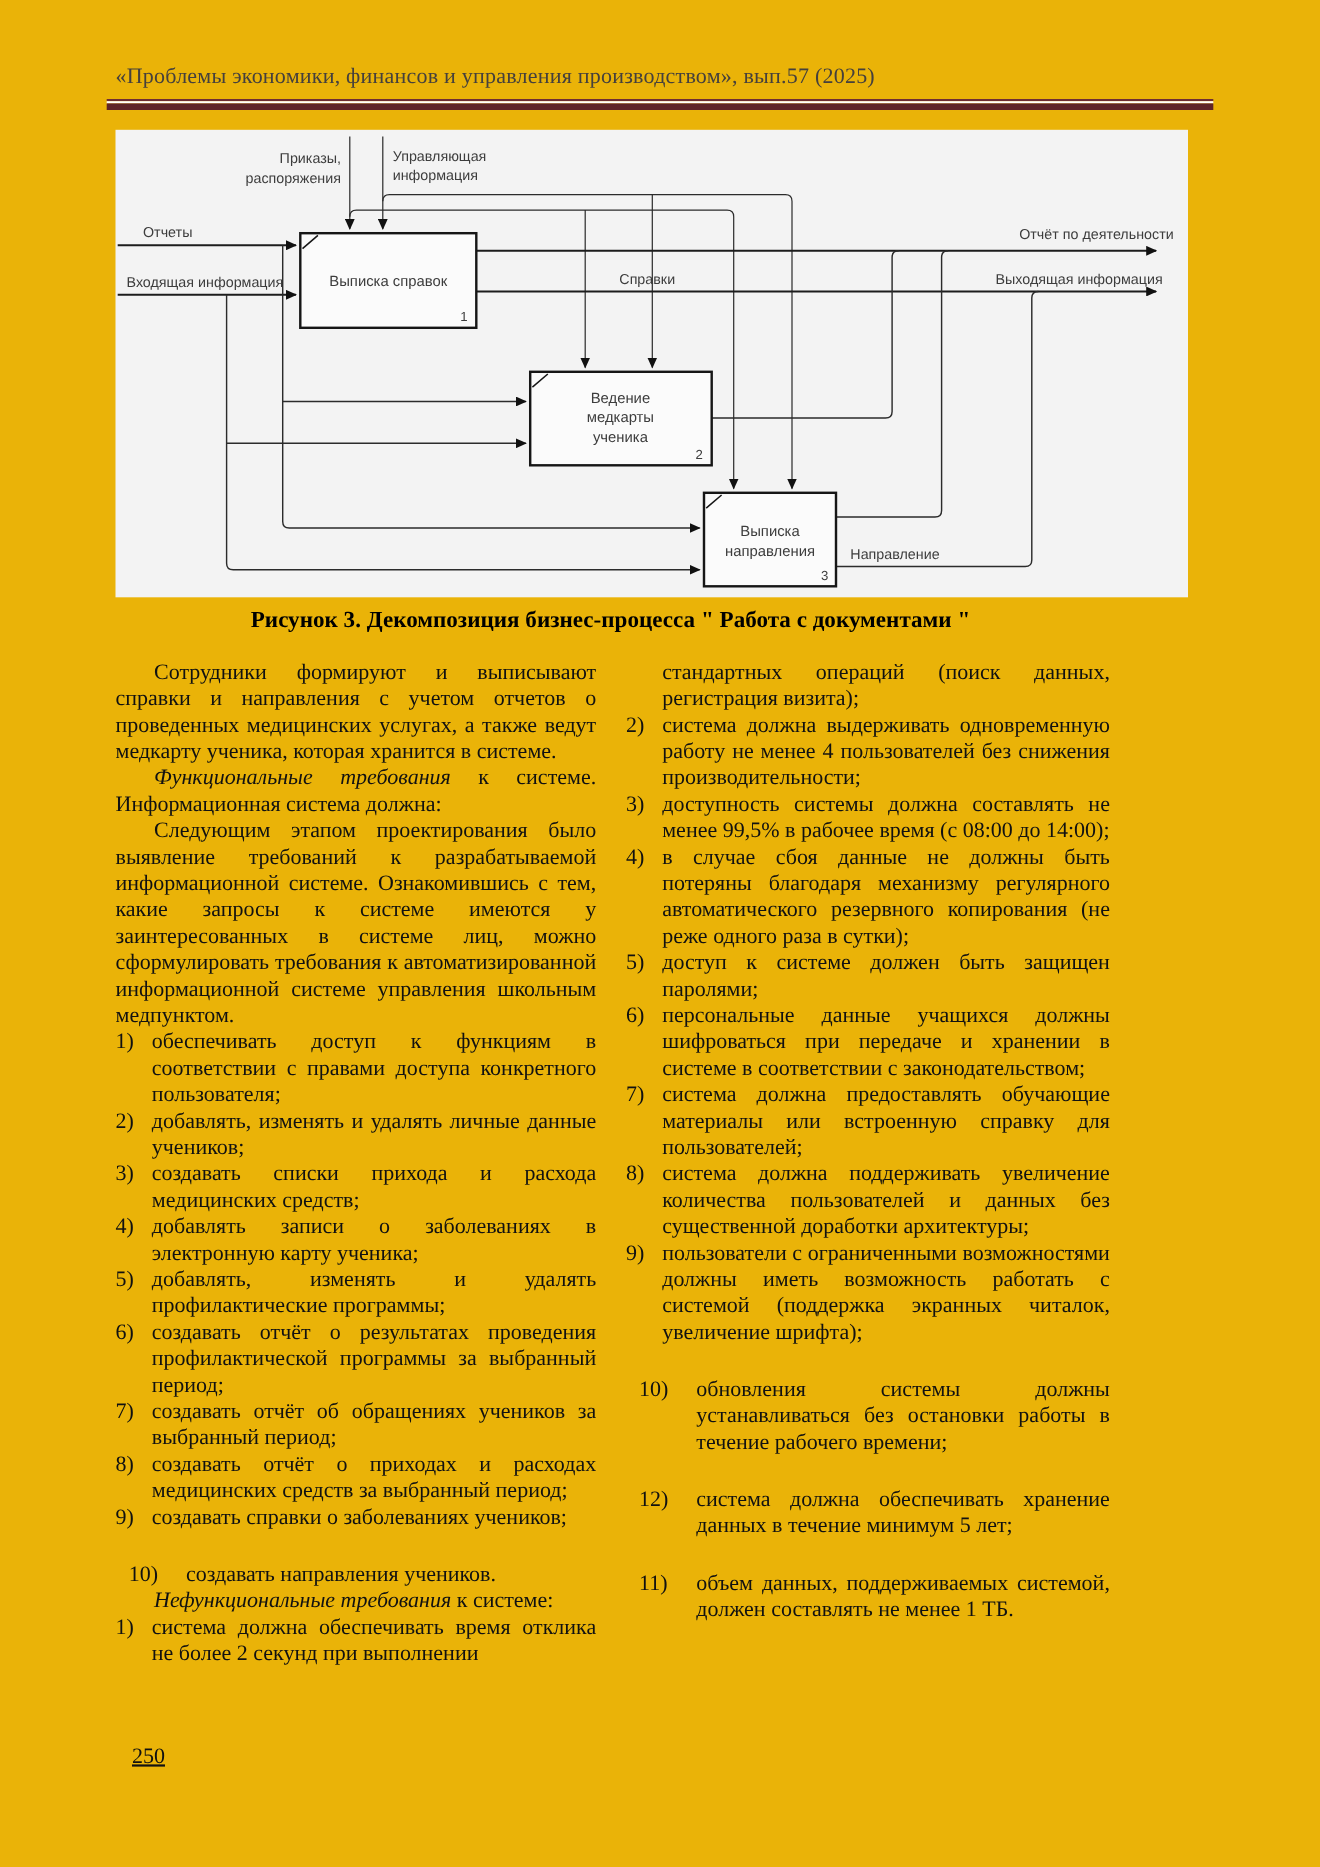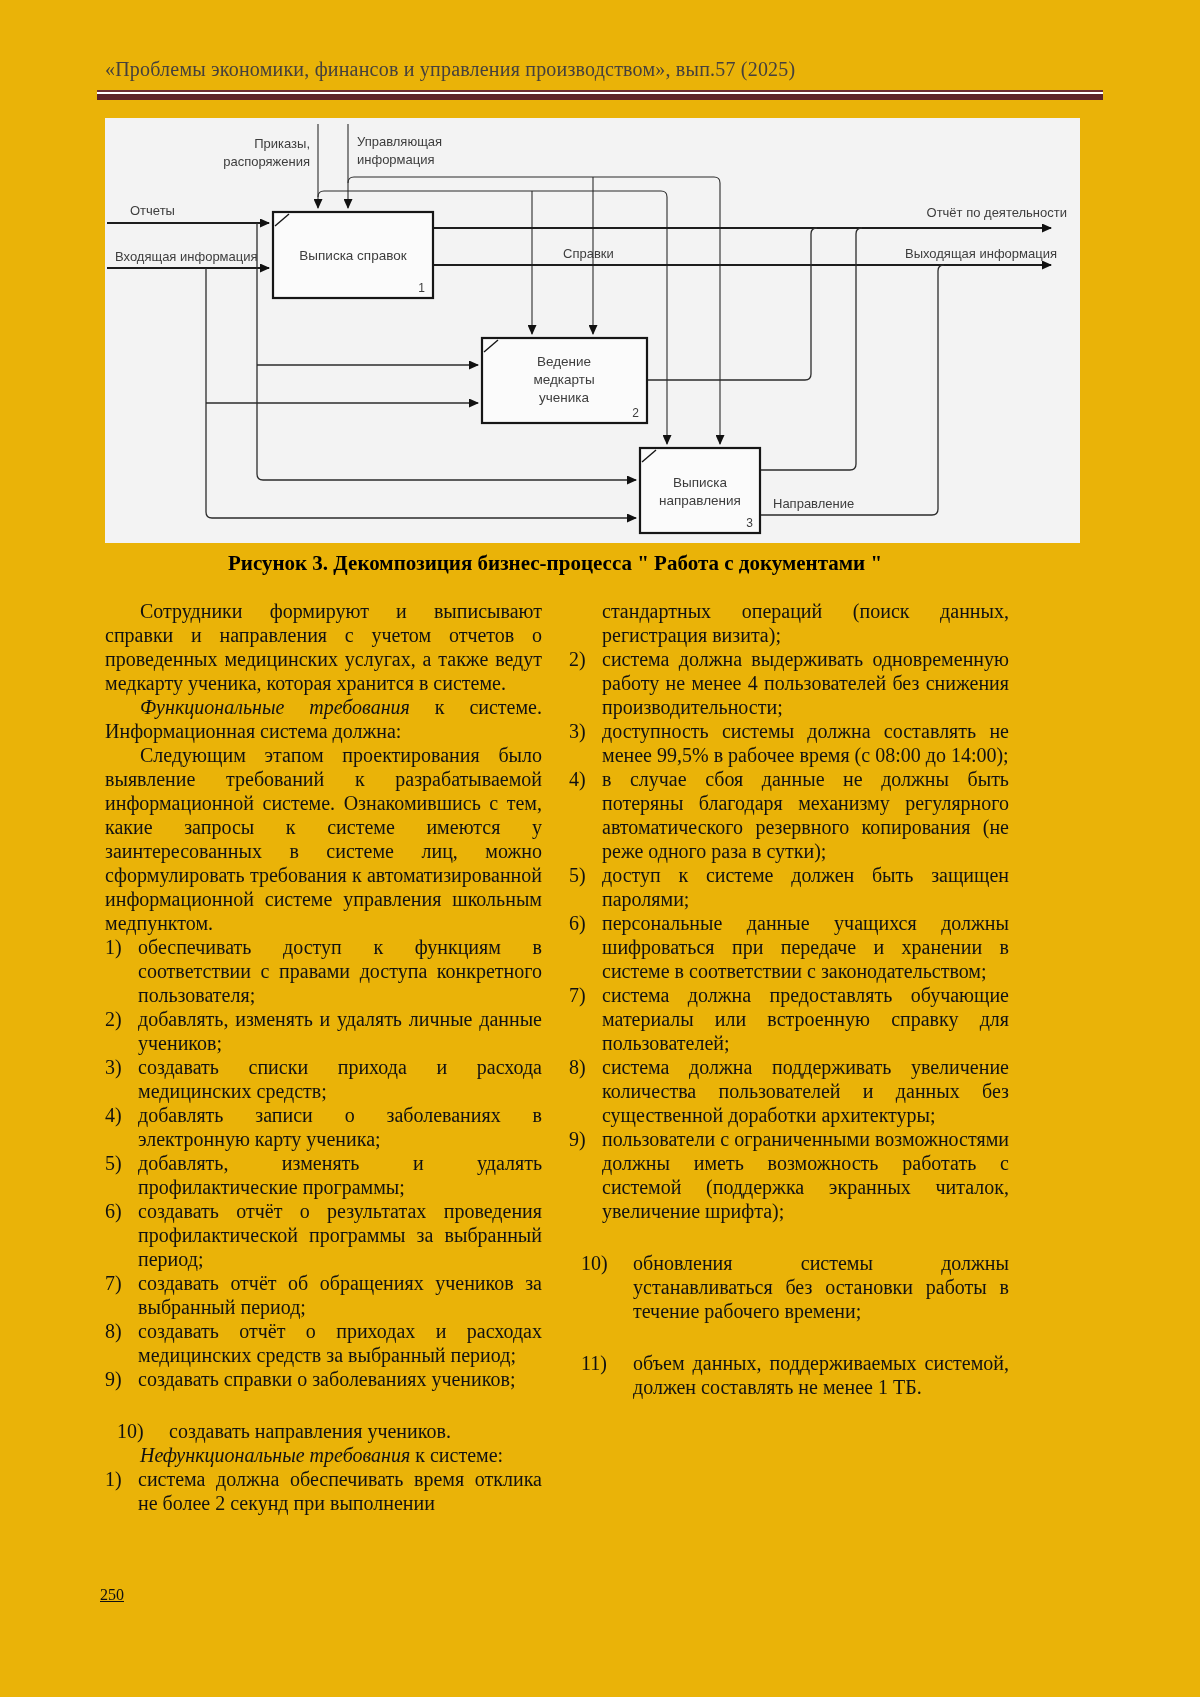--- a/index.html
+++ b/index.html
@@ -34,21 +34,21 @@
   .col{width:437px;}
   .col.right{width:440px;}
   .para{margin:0;text-align:justify;text-indent:35px;}
   .lead i{font-style:italic;}
   .li{display:flex;align-items:flex-start;}
   .li .num{flex:0 0 33px;}
   .li .txt{flex:1;text-align:justify;}
   .li.w{margin-left:12px;margin-top:28px;}
   .li.w .num{flex-basis:52px;}
 
-  .page-number{position:absolute;left:100px;top:1586px;font-size:16px;color:#111;text-decoration:underline;}
+  .page-number{position:absolute;left:120px;top:1586px;font-size:20px;color:#111;text-decoration:underline;}
 </style>
 </head>
 <body>
 
 <div class="page">
 
   <div class="journal-header">«Проблемы экономики, финансов и управления производством», вып.57 (2025)</div>
 
   <div class="header-rule">
     <div class="thin"></div>
@@ -213,20 +213,24 @@
         </div>
       <div class="li">
           <span class="num">9)</span>
           <span class="txt">пользователи с ограниченными возможностями должны иметь возможность работать с системой (поддержка экранных читалок, увеличение шрифта);</span>
         </div>
       <div class="li w">
           <span class="num">10)</span>
           <span class="txt">обновления системы должны устанавливаться без остановки работы в течение рабочего времени;</span>
         </div>
       <div class="li w">
+          <span class="num">12)</span>
+          <span class="txt">система должна обеспечивать хранение данных в течение минимум 5 лет;</span>
+        </div>
+      <div class="li w">
           <span class="num">11)</span>
           <span class="txt">объем данных, поддерживаемых системой, должен составлять не менее 1 ТБ.</span>
         </div>
     </div>
 
   </div>
 
   <div class="page-number">250</div>
 
 </div>

